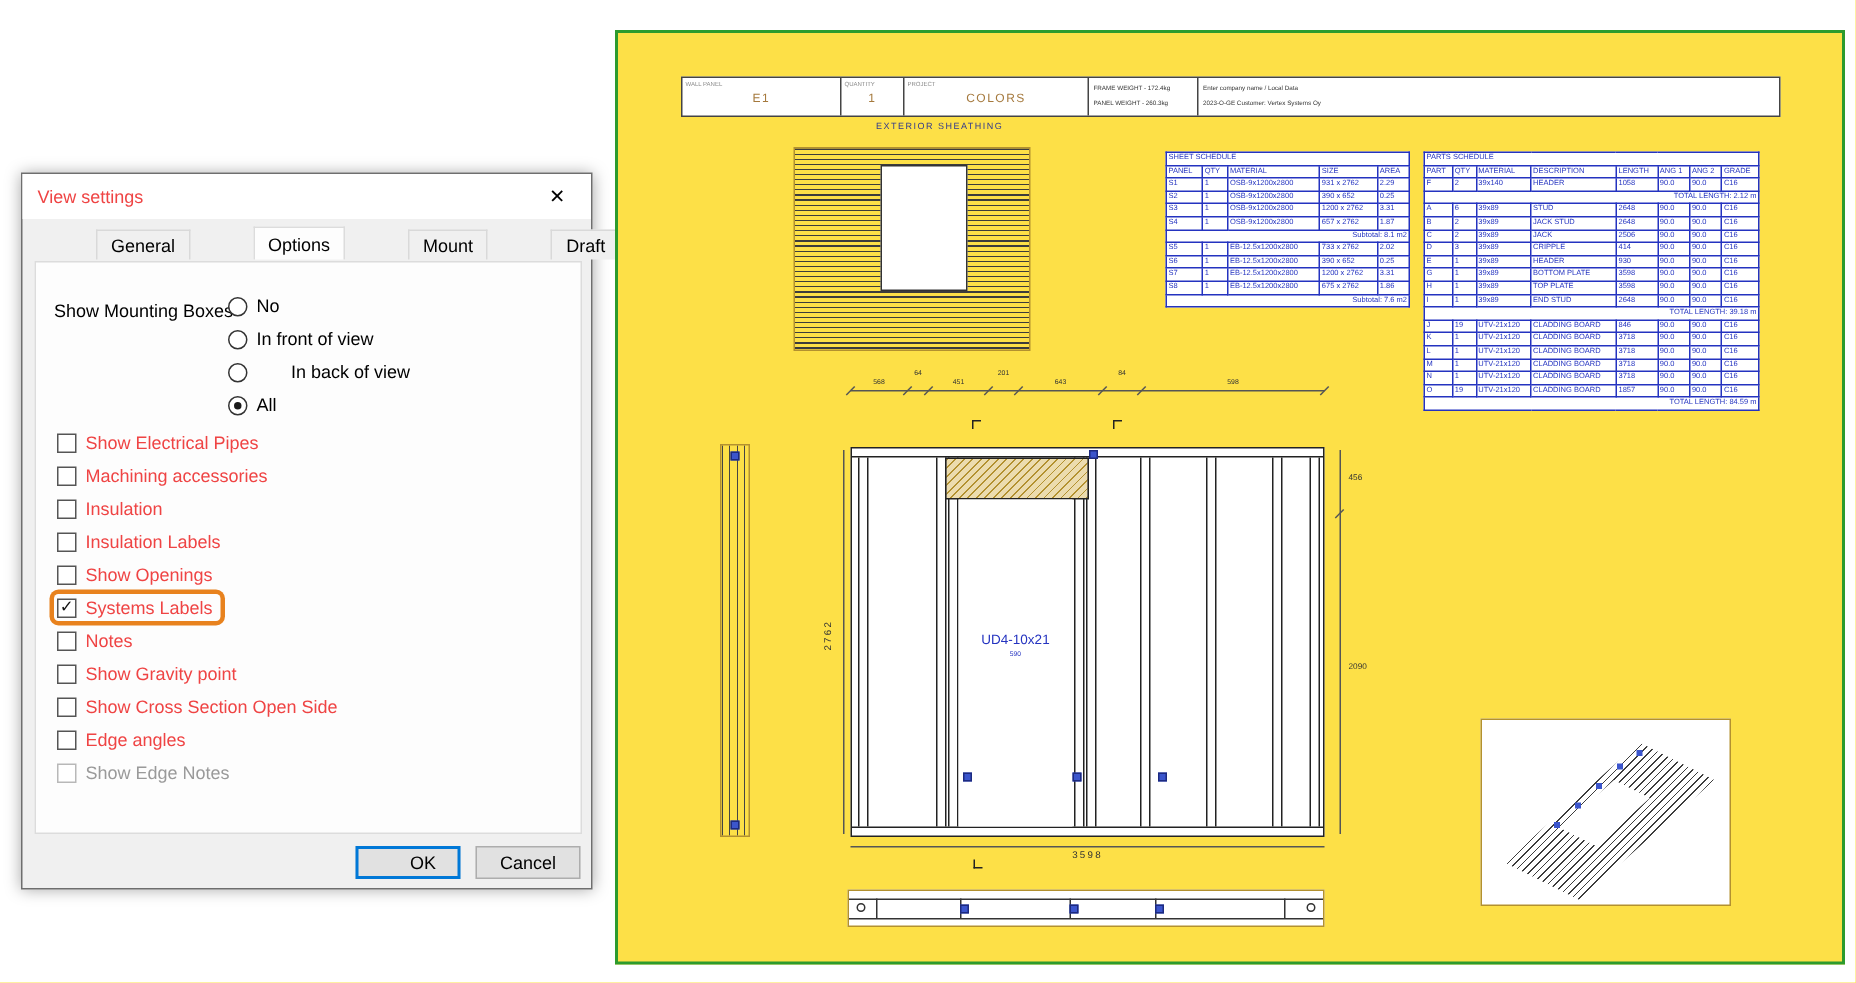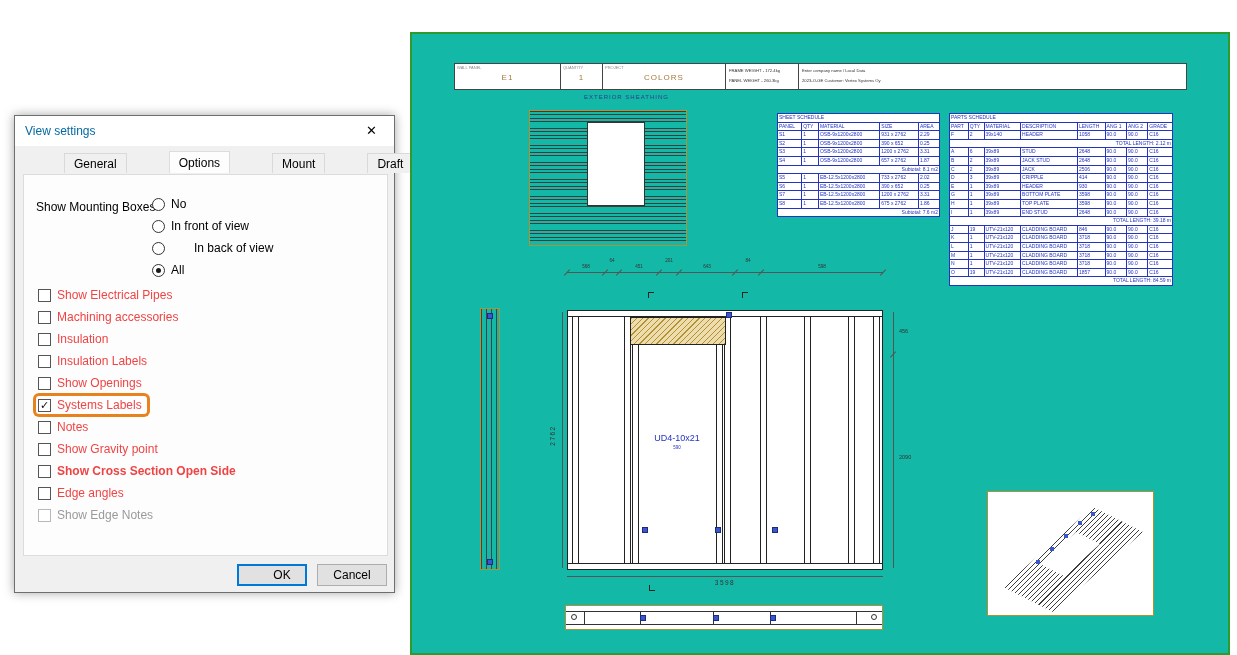--- a/index.html
+++ b/index.html
@@ -3,21 +3,21 @@
 <meta charset="utf-8">
 <style>
   * { box-sizing: border-box; }
   body { margin:0; width:1237px; height:655px; position:relative; background:#fff;
          font-family:"Liberation Sans", sans-serif; overflow:hidden; }
 
   
   #dialog { position:absolute; left:14px; top:115px; width:381px; height:478px;
             background:#f0f0f0; border:1px solid #6e6e6e; box-shadow:0 0 10px rgba(0,0,0,.35); }
   #dlg-titlebar { position:absolute; left:0; top:0; right:0; height:30px; background:#fff; }
-  #dlg-title { position:absolute; left:10px; top:8px; font-size:12px; color:#0369a1; }
+  #dlg-title { position:absolute; left:10px; top:8px; font-size:12px; color:#ef4444; }
   #dlg-close { position:absolute; right:0; top:0; width:45px; height:29px; text-align:center;
                line-height:29px; font-size:13px; color:#000; cursor:pointer; }
   .tabs { position:absolute; left:8px; top:37px; display:flex; }
   .tab { font-size:12px; padding:3px 9px 2px; background:#f0f0f0; border:1px solid #d9d9d9;
          border-bottom:none; margin-right:1px; color:#000;margin-left:41px; }
   .tab.active { background:#fdfdfd; border-color:#dcdcdc; padding-top:4px; margin-top:-2px; }
   #tab-panel { position:absolute; left:8px; top:58px; width:365px; height:382px;
                background:#fdfdfd; border:1px solid #dcdcdc; }
   #mb-label { position:absolute; left:12px; top:25px; font-size:12px; color:#000; }
   .rd-row { position:absolute; left:128px; display:flex; align-items:center; gap:6px; cursor:default; }
@@ -31,22 +31,22 @@
   .cb-label { font-size:12px; color:#ef4444; white-space:nowrap; }
   .cb-row.dis .cb-box { border-color:#b8b8b8; }
   .cb-row.dis .cb-label { color:#9a9a9a; }
   .cb-row.hl { box-shadow:0 0 0 3px #e8821e; border-radius:3px; }
   .btn { position:absolute; width:70px; height:22px; font-size:12px; color:#000; background:#e1e1e1;
          border:1px solid #adadad; text-align:center; line-height:20px; cursor:pointer; }
   #ok-btn { left:222px; top:448px; border:2px solid #0078d7; line-height:18px;padding-left:20px; }
   #cancel-btn { left:302px; top:448px; }
 
   
-  #viewer { position:absolute; left:410px; top:32px; width:820px; height:623px;
-            border:2px solid #2d9b2d; background:#14b8a6;padding-left:16px; }
+  #viewer { position:absolute; left:410px; top:20px; width:820px; height:623px;
+            border:2px solid #2d9b2d; background:#fde047;padding-left:16px; }
   
   #titleblock { position:absolute; left:42px; top:29px; width:733px; height:27px;
                 border:1px solid #444; display:flex; background:#fff; }
   .tb-cell { position:relative; height:100%; border-right:1px solid #444; }
   .tb-cell:last-child { border-right:none; }
   .tb-label { position:absolute; top:1px; left:2px; font-size:4px; color:#8a8a8a; white-space:nowrap; }
   .tb-value { position:absolute; left:0; right:0; top:9px; text-align:center; font-size:8px;
               color:#a5793d; letter-spacing:1px; white-space:nowrap; }
   .tb-small { position:absolute; left:3px; font-size:4.2px; color:#333; white-space:nowrap; }
 
@@ -180,21 +180,21 @@
           <span class="cb-label">Systems Labels</span>
         </label>
         <label class="cb-row" style="top: 243px;">
           <span class="cb-box"></span>
           <span class="cb-label">Notes</span>
         </label>
         <label class="cb-row" style="top: 265px;">
           <span class="cb-box"></span>
           <span class="cb-label">Show Gravity point</span>
         </label>
-        <label class="cb-row" style="top: 287px; font-weight: bold;">
+        <label class="cb-row" style="top: 287px;">
           <span class="cb-box"></span>
           <span class="cb-label">Show Cross Section Open Side</span>
         </label>
         <label class="cb-row" style="top: 309px;">
           <span class="cb-box"></span>
           <span class="cb-label">Edge angles</span>
         </label>
         <label class="cb-row dis" style="top: 331px;">
           <span class="cb-box"></span>
           <span class="cb-label">Show Edge Notes</span>

